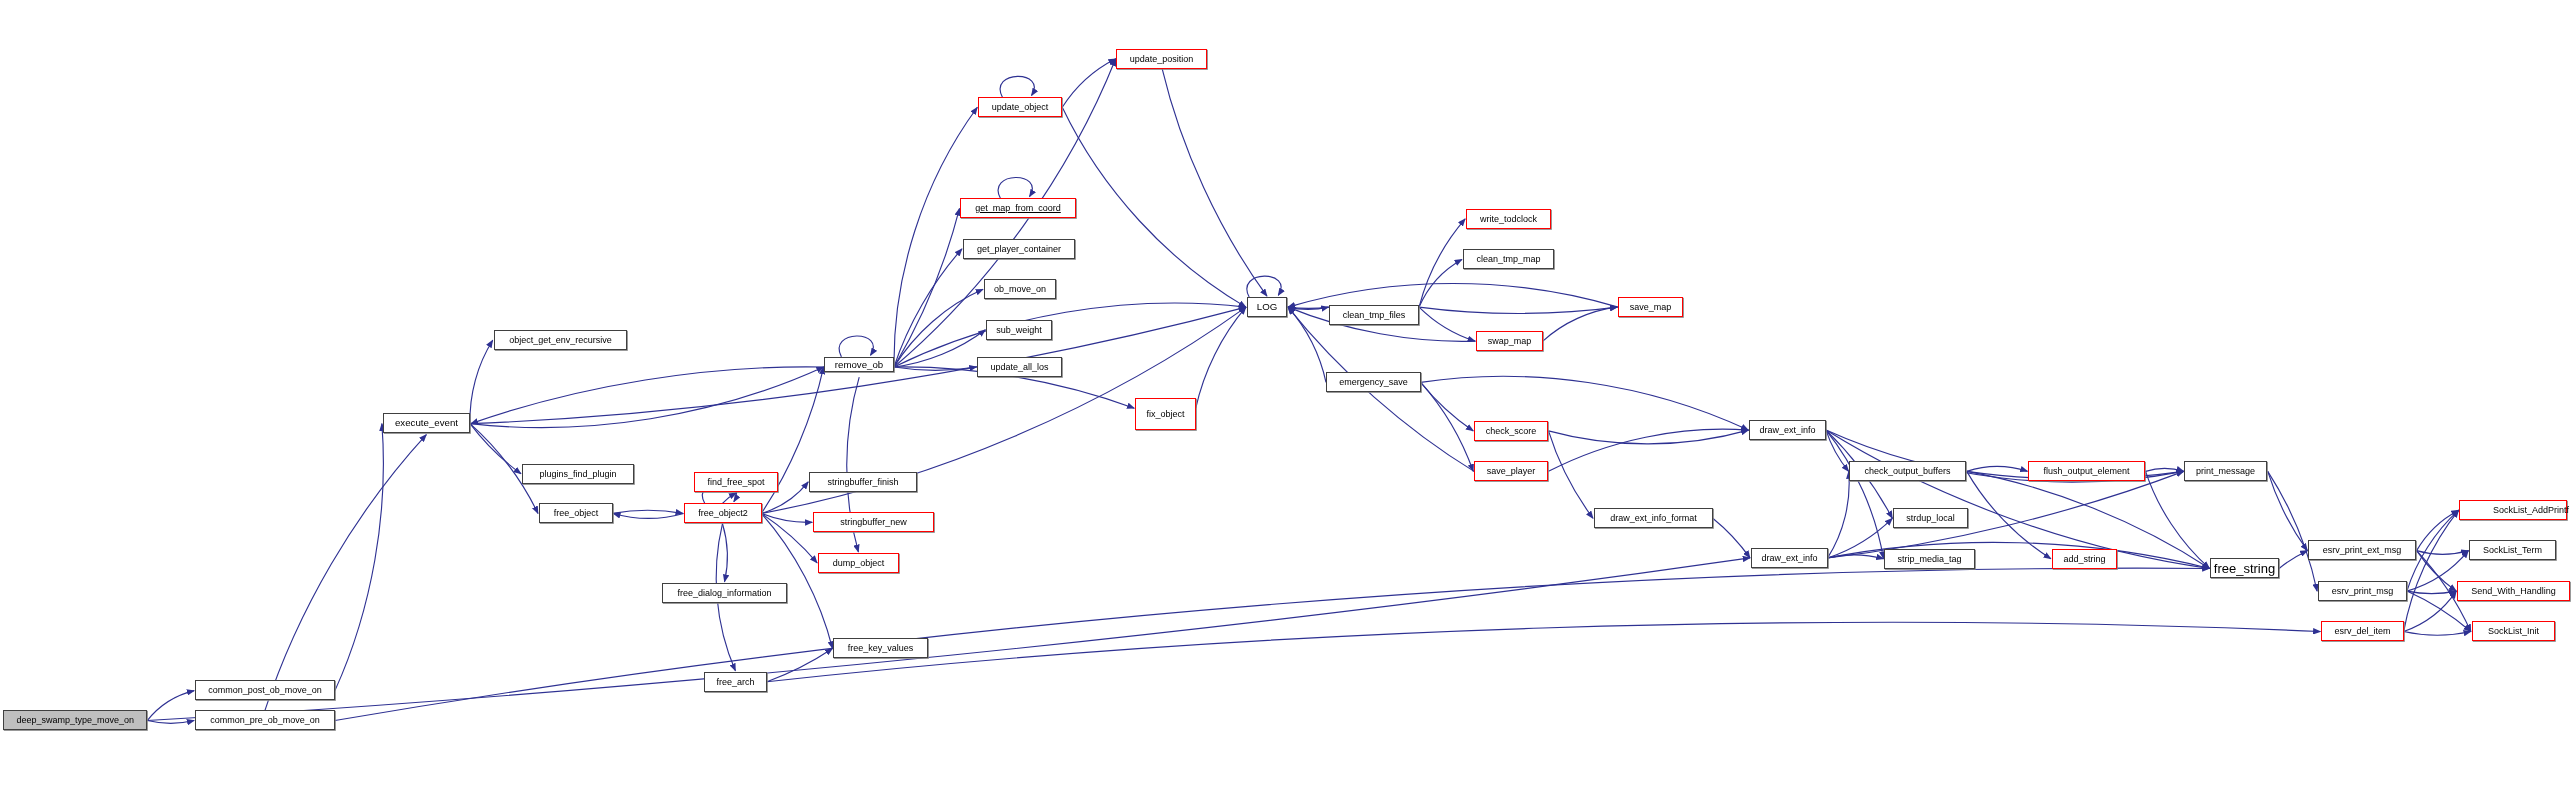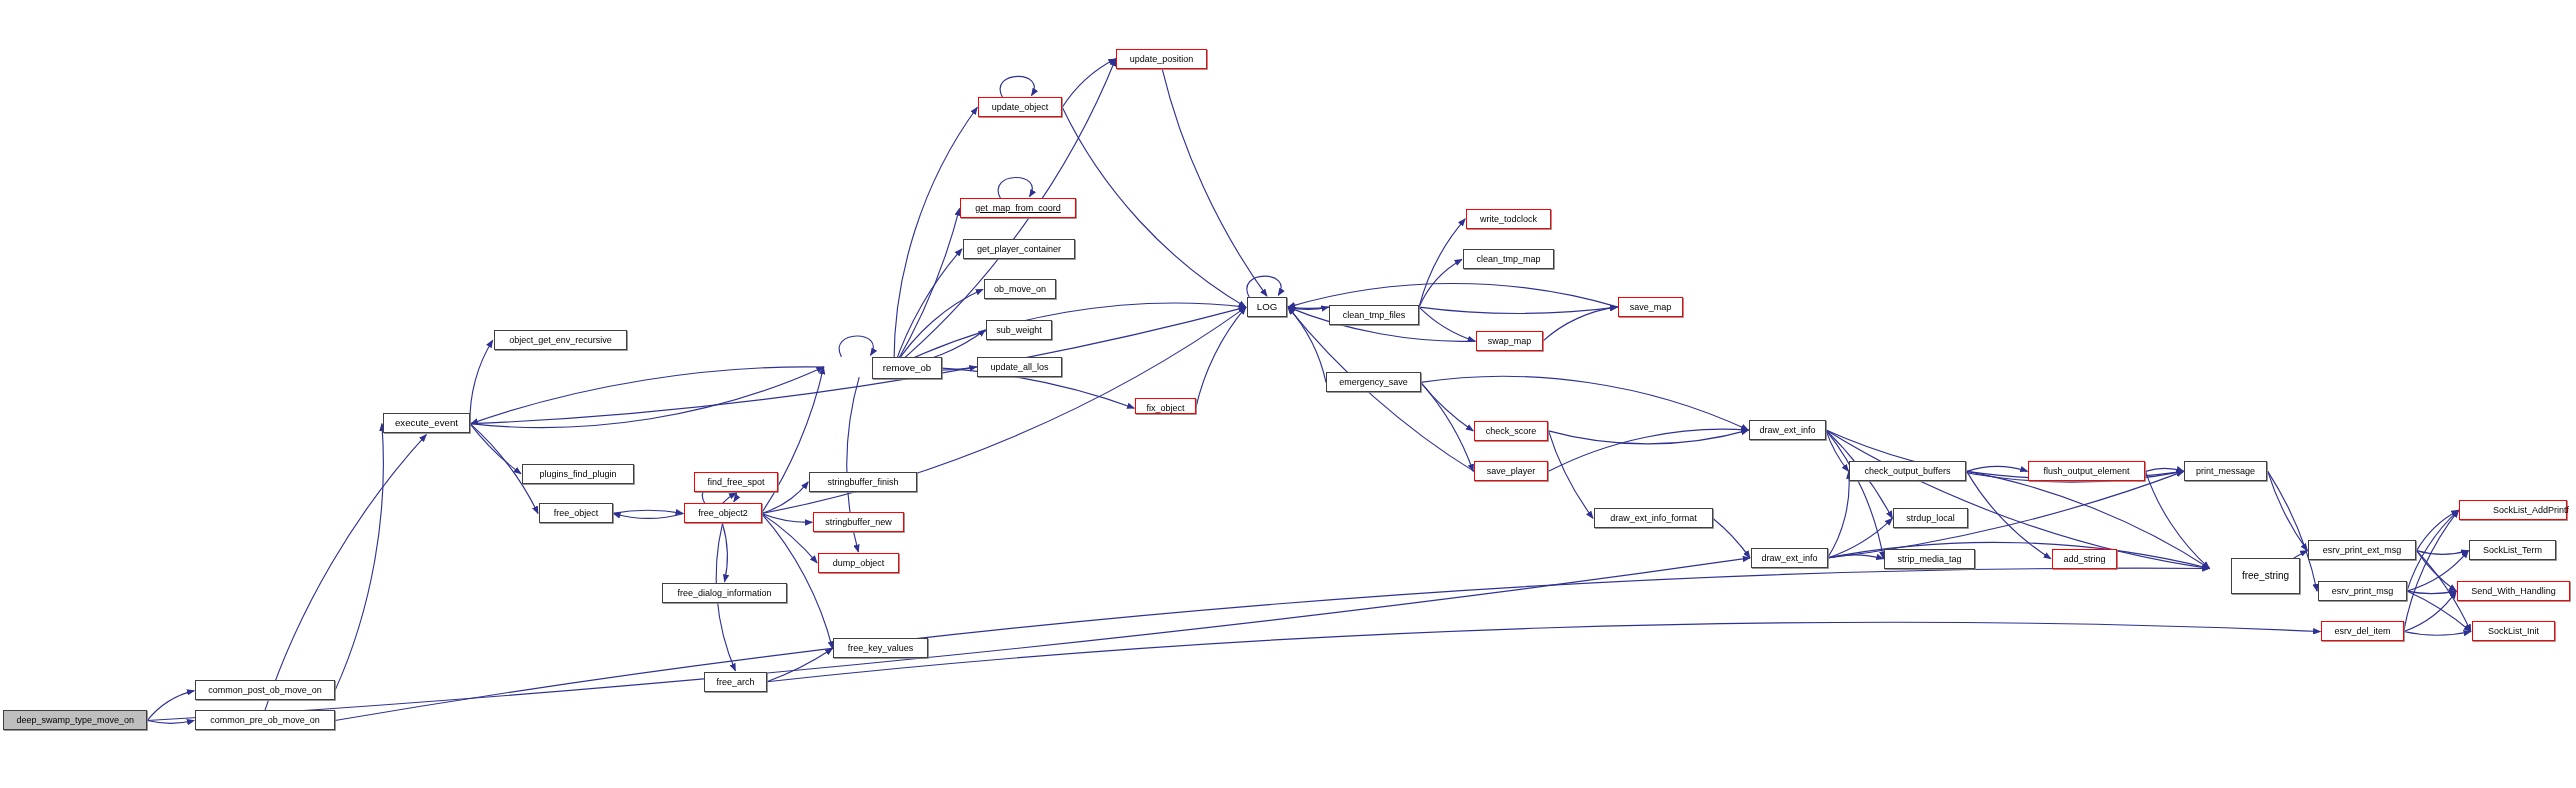--- a/index.html
+++ b/index.html
@@ -187,27 +187,27 @@
       </div>
       <div class="gnode" style="left: 704px; top: 672px; width: 63px; height: 20px; font-size: 9px;">
         <span class="lbl">free_arch</span>
       </div>
       <div class="gnode" style="left: 833px; top: 638px; width: 95px; height: 20px; font-size: 9px;">
         <span class="lbl">free_key_values</span>
       </div>
       <div class="gnode" style="left: 809px; top: 472px; width: 108px; height: 20px; font-size: 9px;">
         <span class="lbl">stringbuffer_finish</span>
       </div>
-      <div class="gnode red" style="left: 813px; top: 512px; width: 91px; height: 20px; font-size: 9px;">
+      <div class="gnode red" style="left: 813px; top: 512px; width: 121px; height: 20px; font-size: 9px;">
         <span class="lbl">stringbuffer_new</span>
       </div>
       <div class="gnode red" style="left: 818px; top: 553px; width: 81px; height: 20px; font-size: 9px;">
         <span class="lbl">dump_object</span>
       </div>
-      <div class="gnode" style="left: 824px; top: 357px; width: 70px; height: 22px; font-size: 9.7px; margin-left: 48px;">
+      <div class="gnode" style="left: 824px; top: 357px; width: 70px; height: 15px; font-size: 9.7px;">
         <span class="lbl">remove_ob</span>
       </div>
       <div class="gnode red" style="left: 978px; top: 97px; width: 84px; height: 20px; font-size: 9px;">
         <span class="lbl">update_object</span>
       </div>
       <div class="gnode red" style="left: 1116px; top: 49px; width: 91px; height: 20px; font-size: 9px;">
         <span class="lbl">update_position</span>
       </div>
       <div class="gnode red" style="left: 960px; top: 198px; width: 116px; height: 20px; font-size: 9px; text-decoration: underline;">
         <span class="lbl">get_map_from_coord</span>
@@ -217,21 +217,21 @@
       </div>
       <div class="gnode" style="left: 984px; top: 279px; width: 72px; height: 20px; font-size: 9px;">
         <span class="lbl">ob_move_on</span>
       </div>
       <div class="gnode" style="left: 986px; top: 320px; width: 66px; height: 20px; font-size: 9px;">
         <span class="lbl">sub_weight</span>
       </div>
       <div class="gnode" style="left: 977px; top: 357px; width: 85px; height: 20px; font-size: 9px;">
         <span class="lbl">update_all_los</span>
       </div>
-      <div class="gnode red" style="left: 1135px; top: 398px; width: 61px; height: 16px; font-size: 9px; align-items: flex-end;">
+      <div class="gnode red" style="left: 1135px; top: 398px; width: 61px; height: 32px; font-size: 9px;">
         <span class="lbl">fix_object</span>
       </div>
       <div class="gnode" style="left: 1247px; top: 297px; width: 40px; height: 20px; font-size: 9.7px;">
         <span class="lbl">LOG</span>
       </div>
       <div class="gnode" style="left: 1329px; top: 297px; width: 90px; height: 20px; font-size: 9px; margin-top: 8px;">
         <span class="lbl">clean_tmp_files</span>
       </div>
       <div class="gnode red" style="left: 1466px; top: 209px; width: 85px; height: 20px; font-size: 9px;">
         <span class="lbl">write_todclock</span>
@@ -274,21 +274,21 @@
       </div>
       <div class="gnode red" style="left: 2028px; top: 461px; width: 117px; height: 20px; font-size: 9px;">
         <span class="lbl">flush_output_element</span>
       </div>
       <div class="gnode red" style="left: 2052px; top: 549px; width: 65px; height: 20px; font-size: 9px;">
         <span class="lbl">add_string</span>
       </div>
       <div class="gnode" style="left: 2184px; top: 461px; width: 83px; height: 20px; font-size: 9px; text-align: right;">
         <span class="lbl">print_message</span>
       </div>
-      <div class="gnode" style="left: 2210px; top: 558px; width: 69px; height: 36px; font-size: 10px; margin-left: 21px;">
+      <div class="gnode" style="left: 2210px; top: 558px; width: 69px; height: 20px; font-size: 13px;">
         <span class="lbl">free_string</span>
       </div>
       <div class="gnode" style="left: 2308px; top: 540px; width: 108px; height: 20px; font-size: 9px;">
         <span class="lbl">esrv_print_ext_msg</span>
       </div>
       <div class="gnode" style="left: 2318px; top: 581px; width: 89px; height: 20px; font-size: 9px;">
         <span class="lbl">esrv_print_msg</span>
       </div>
       <div class="gnode red" style="left: 2321px; top: 621px; width: 83px; height: 20px; font-size: 9px;">
         <span class="lbl">esrv_del_item</span>

